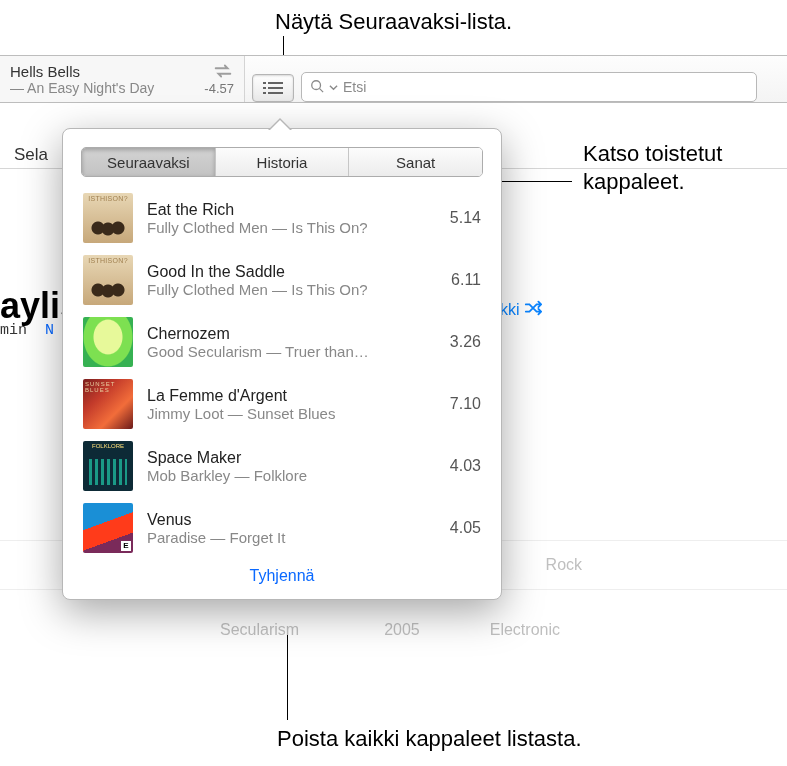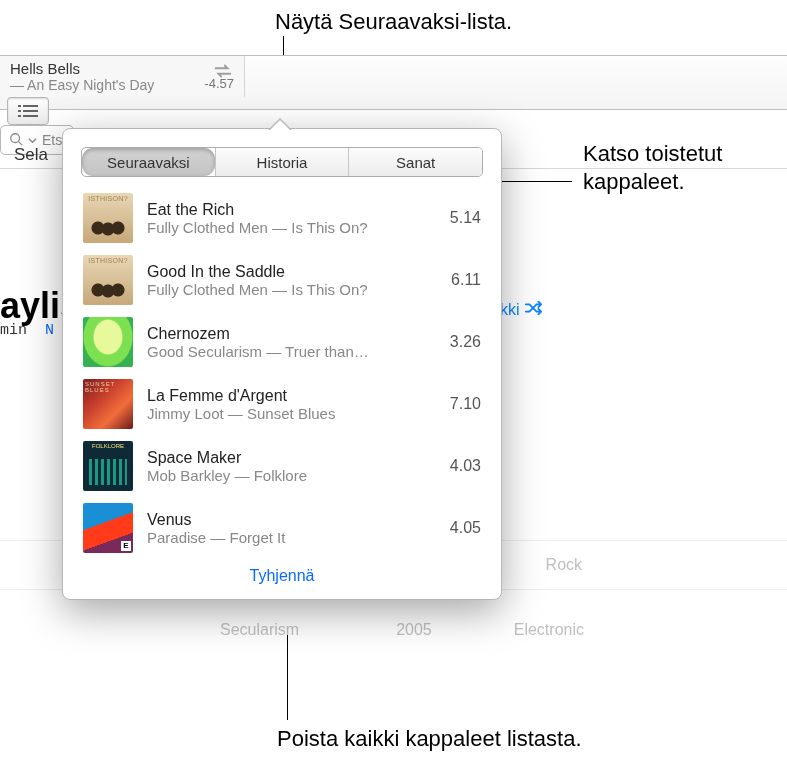--- a/index.html
+++ b/index.html
@@ -25,27 +25,26 @@
     }
     .annotation-line.h { height: 1px; }
     .annotation-line.v { width: 1px; }
 
     
     .toolbar {
       position: absolute;
       top: 55px;
       left: 0;
       right: 0;
-      height: 55px;
+      height: 48px;
       border-top: 1px solid #bdbdbd;
       border-bottom: 1px solid #bdbdbd;
       background: linear-gradient(#fdfdfd, #f4f4f4);
       display: flex;
-      align-items: flex-start;
-      flex-direction: column;
+      align-items: flex-end;
     }
     .now-playing {
       width: 245px;
       height: 100%;
       display: flex;
       flex-direction: column;
       justify-content: center;
       padding: 4px 10px 4px 10px;
       border-right: 1px solid #d4d4d4;
       background: #f7f7f7;
@@ -180,21 +179,20 @@
       background:linear-gradient(#fcfcfc,#ececec);
       font-size:15px;
       color:#333;
       border-left:1px solid #c6c6c6;
       cursor:pointer;
     }
     .seg button:first-child{border-left:none;}
     .seg button.active{
       background:linear-gradient(#d3d3d3,#c3c3c3);
       box-shadow: inset 0 2px 4px rgba(0,0,0,0.25);
-      border-radius: 11px;
     }
 
     .track{
       display:flex;
       align-items:center;
       padding: 6px 20px;
       gap: 14px;
     }
     .art{
       width:50px;height:50px;
@@ -321,21 +319,21 @@
   <div style="margin-left:430px;">1980</div>
 </div>
 <div class="faint-row" style="top:475px;">
   <div style="margin-left:430px;">1998</div>
 </div>
 <div class="faint-row" style="top:540px; border-top:1px solid #eee; border-bottom:1px solid #eee;">
   <div style="margin-left:280px;">t Man</div>
   <div style="margin-left:60px;">1998</div>
   <div style="margin-left:30px;">Rock</div>
 </div>
-<div class="faint-row" style="top:605px;gap:12px;">
+<div class="faint-row" style="top:605px;">
   <div style="margin-left:200px;">Secularism</div>
   <div style="margin-left:45px;">2005</div>
   <div style="margin-left:30px;">Electronic</div>
 </div>
 
 <div class="popover">
   <div class="seg">
     <button class="active">Seuraavaksi</button>
     <button>Historia</button>
     <button>Sanat</button>

